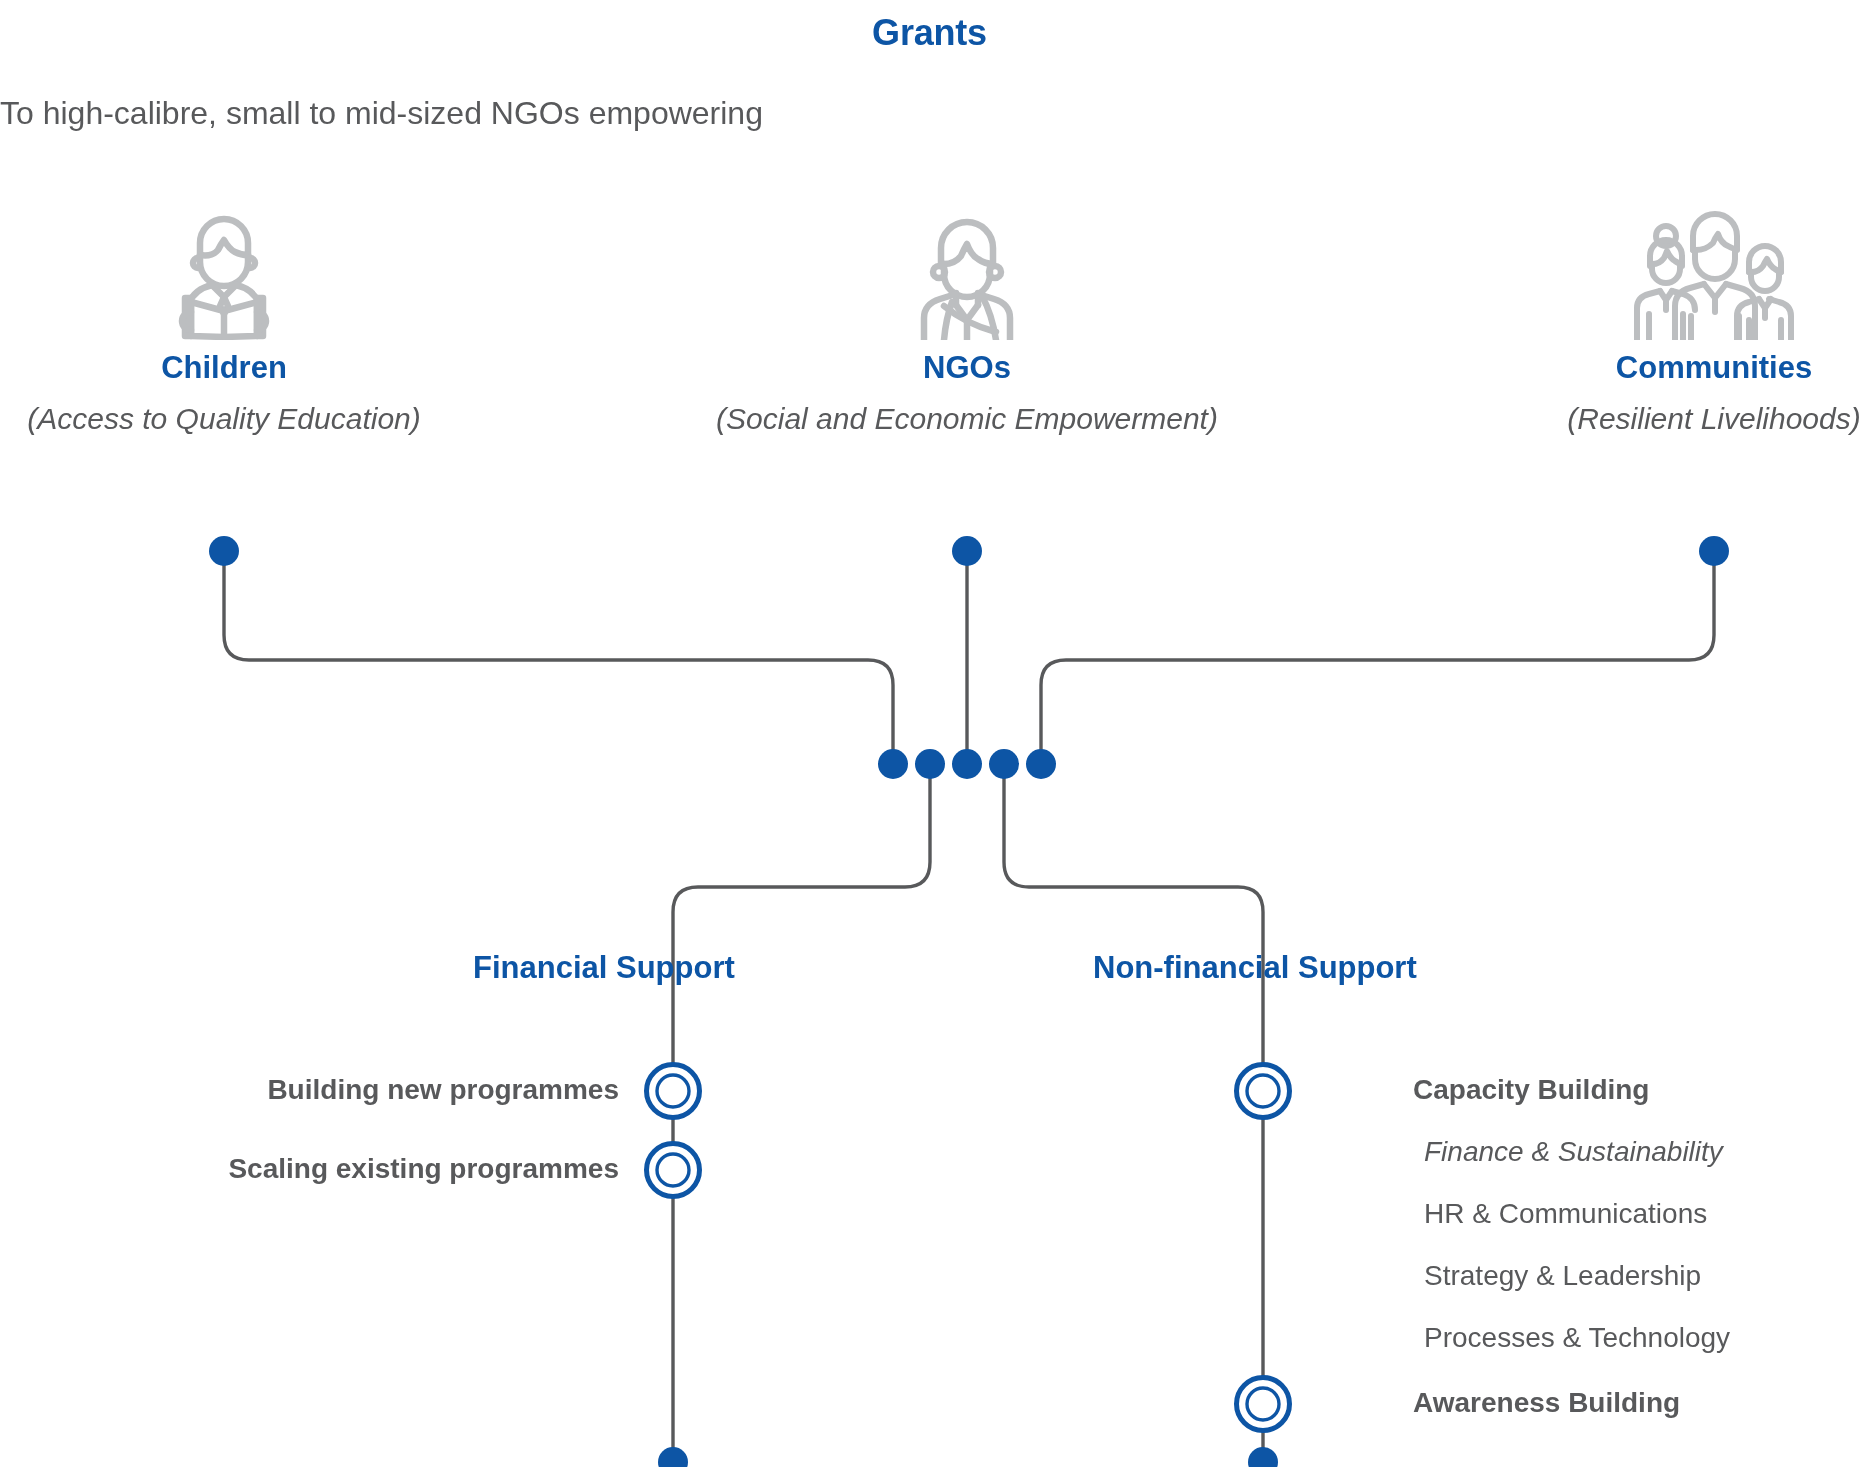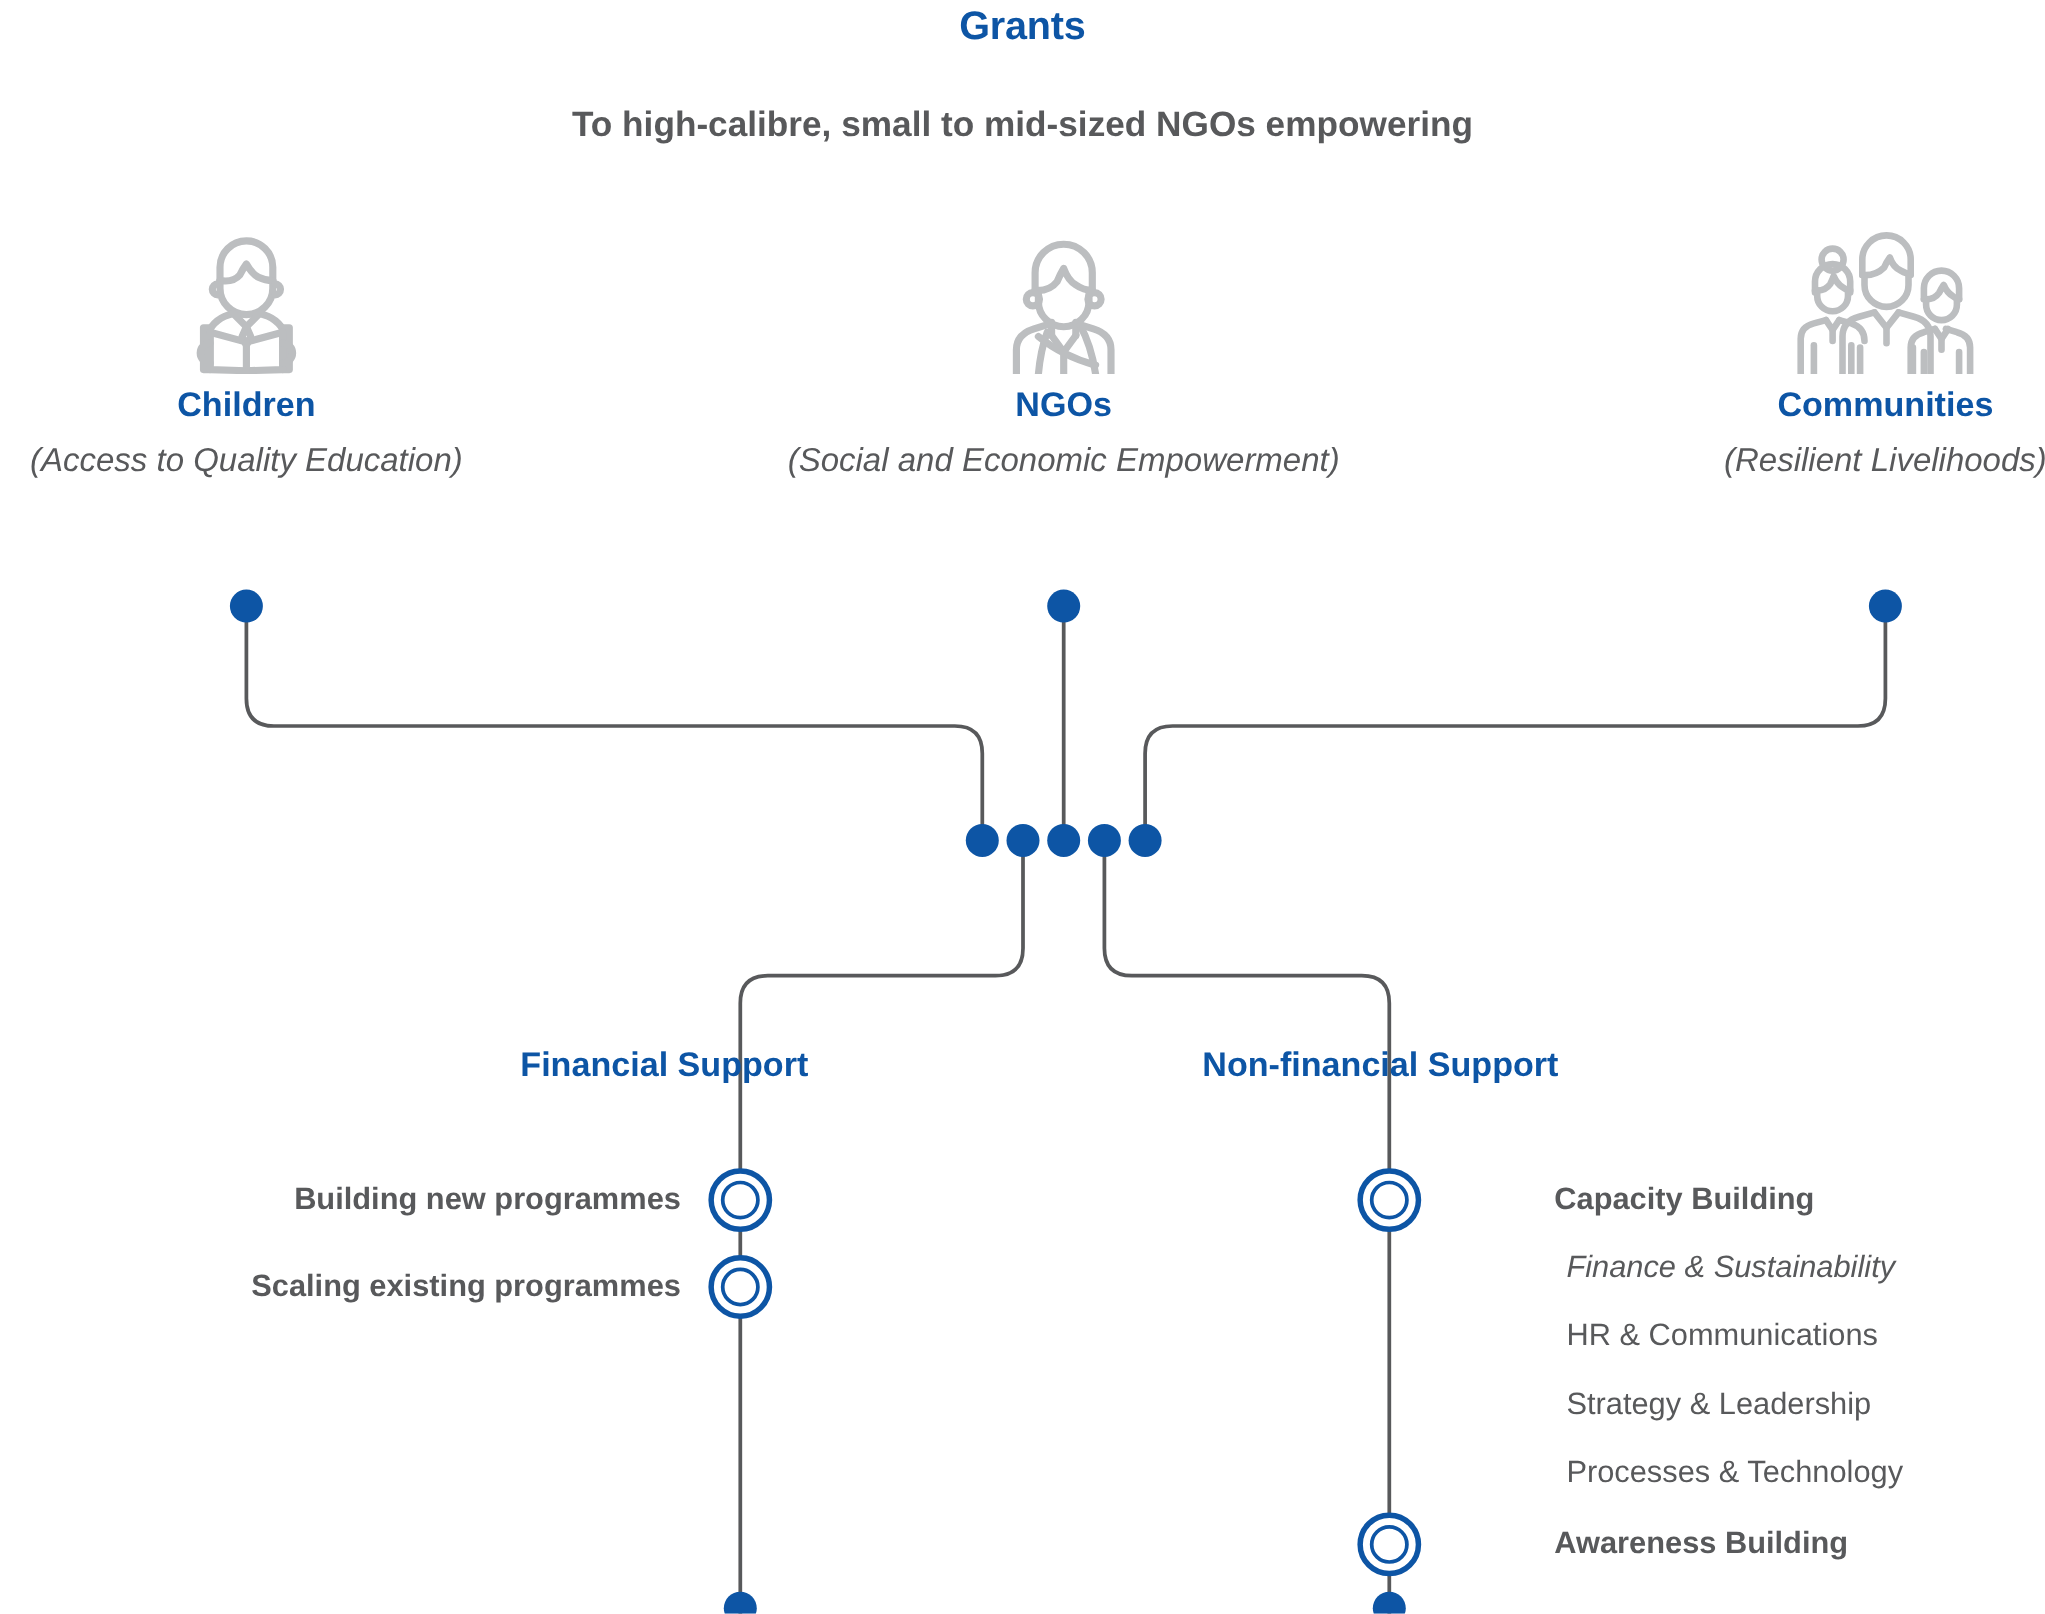--- a/index.html
+++ b/index.html
@@ -25,34 +25,33 @@
     top: 0;
     width: 1859px;
     height: 1467px;
     pointer-events: none;
   }
 
   
   .title {
     position: absolute;
     left: 0; right: 0;
-    top: 2px;
+    top: 12px;
     text-align: center;
     font-size: 36px;
     font-weight: bold;
     color: #0d55a5;
     letter-spacing: -0.2px;
   }
   .subtitle {
     position: absolute;
     left: 0; right: 0;
     top: 95px;
-    text-align: center;
     font-size: 32px;
-    font-weight: bold;
+    font-weight: normal;
     color: #58595b;
   }
 
   
   .pillar {
     position: absolute;
     text-align: center;
   }
   .pillar-icon {
     height: 130px;

